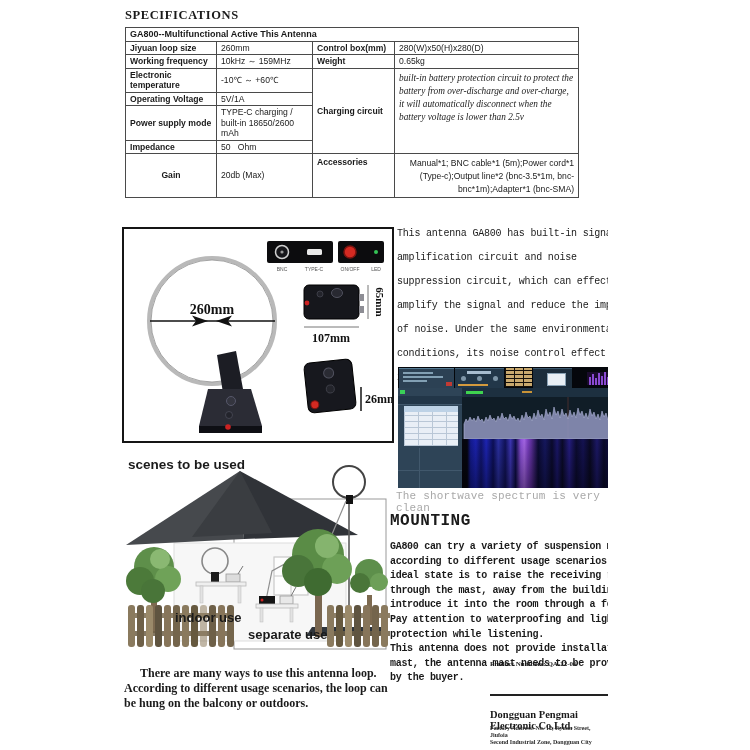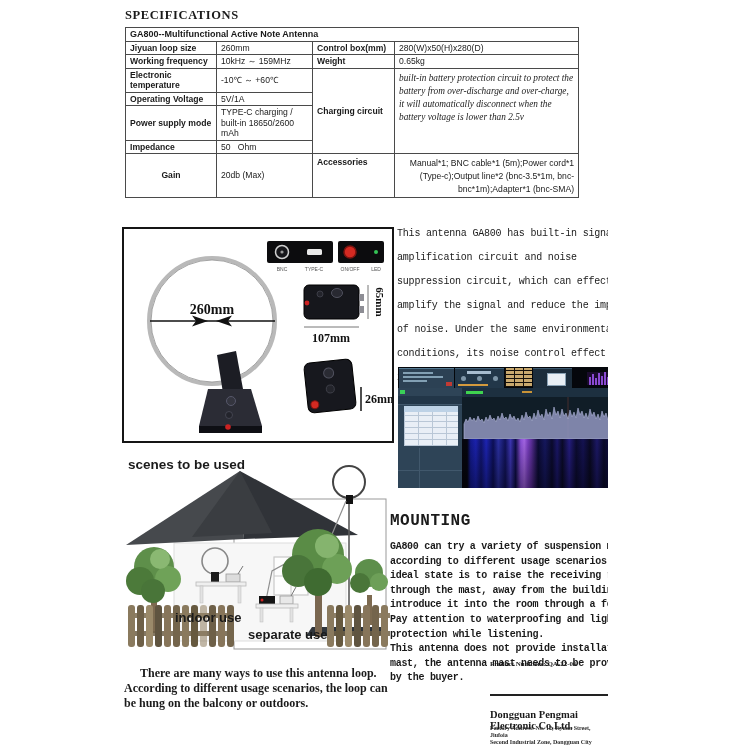--- a/index.html
+++ b/index.html
@@ -107,21 +107,21 @@
 
   <table class="spec">
     <colgroup>
         <col class="c1">
         <col class="c2">
         <col class="c3">
         <col class="c4">
       </colgroup>
     <tbody>
         <tr>
-      <td class="hdr" colspan="4">GA800--Multifunctional Active Note Antenna</td>
+      <td class="hdr" colspan="4">GA800--Multifunctional Active This Antenna</td>
     </tr>
     <tr>
       <td class="lab">Jiyuan loop size</td>
       <td>260mm</td>
       <td class="lab">Control box(mm)</td>
       <td>280(W)x50(H)x280(D)</td>
     </tr>
     <tr>
       <td class="lab">Working frequency</td>
       <td>10kHz ～ 159MHz</td>
@@ -265,20 +265,21 @@
       <div class="spectrum">
         <svg width="173" height="42" viewBox="0 0 173 42">
           <line x1="106" y1="0" x2="106" y2="42" stroke="#472e2e" stroke-width="1"></line>
           <polygon fill="#8d93bc" fill-opacity="0.88" stroke="#aeb3d6" stroke-width="0.6" points="2,42 2,27 4,22 6,25 8,20 10,24 12,21 14,25 16,19 18,24 20,22 22,26 24,20 26,24 28,18 30,23 32,21 34,25 36,19 38,23 40,16 42,22 44,20 46,24 48,17 50,22 52,19 54,24 56,21 58,25 60,18 62,23 64,15 66,21 68,19 70,24 72,16 74,22 76,13 78,20 80,17 82,23 84,12 86,19 88,15 90,22 92,10 94,18 96,14 98,21 100,12 102,19 104,16 106,22 108,13 110,20 112,15 114,21 116,11 118,18 120,14 122,21 124,16 126,22 128,12 130,19 132,15 134,22 136,17 138,23 140,14 142,20 144,16 146,23 148,18 150,24 152,19 154,25 156,20 158,25 160,21 162,26 164,22 166,26 168,24 170,28 170,42"></polygon>
         </svg>
       </div>
       <div class="waterfall"></div>
     </div>
   </div>
 
+  <div class="abs sdr-caption">The shortwave spectrum is very clean</div>
 
   <div class="abs mounting-title">MOUNTING</div>
   <div class="abs mounting-text">
     <p>GA800 can try a variety of suspension methods according to different usage scenarios. The ideal state is to raise the receiving ring through the mast, away from the building, and introduce it into the room through a feeder. Pay attention to waterproofing and lightning protection while listening.</p>
     <p>This antenna does not provide installation mast, the antenna mast needs to be provided by the buyer.</p>
   </div>
 
   <div class="abs scenes">
     <svg width="270" height="215" viewBox="0 0 270 215">
 

